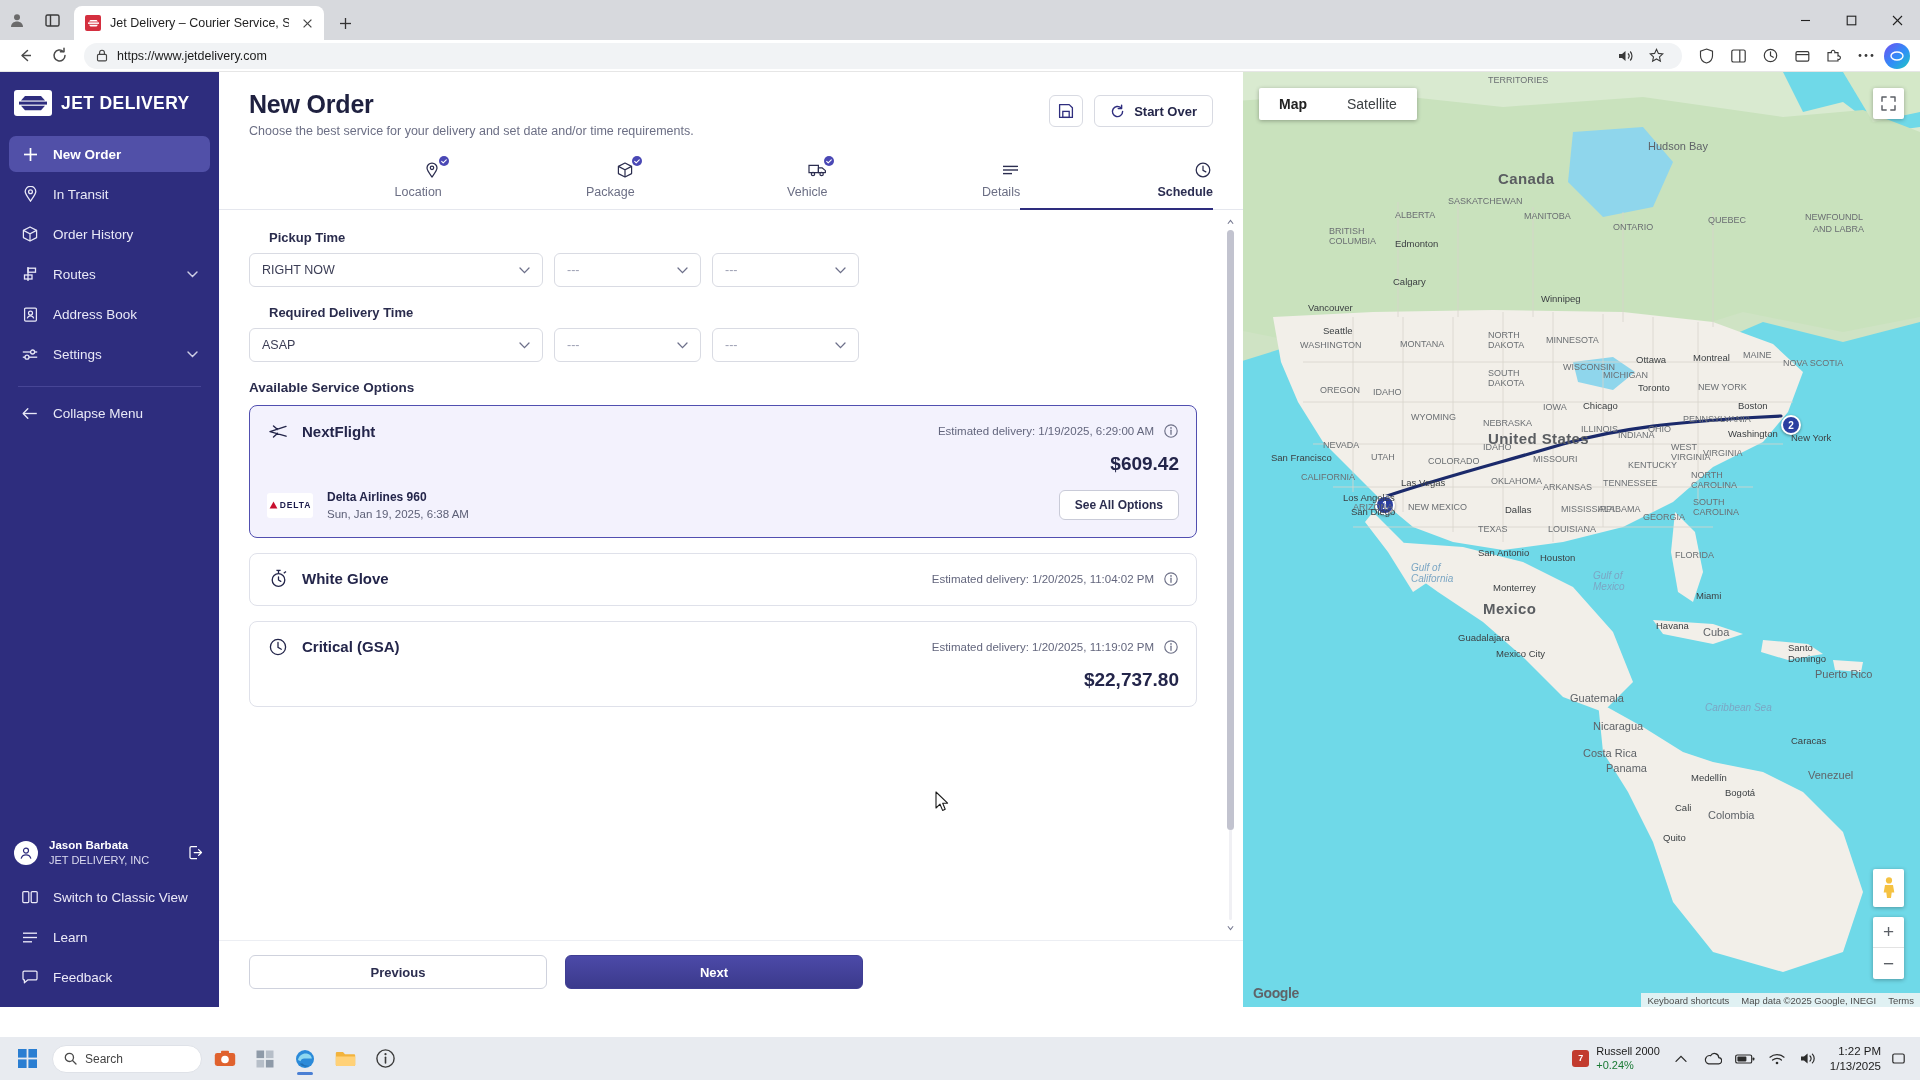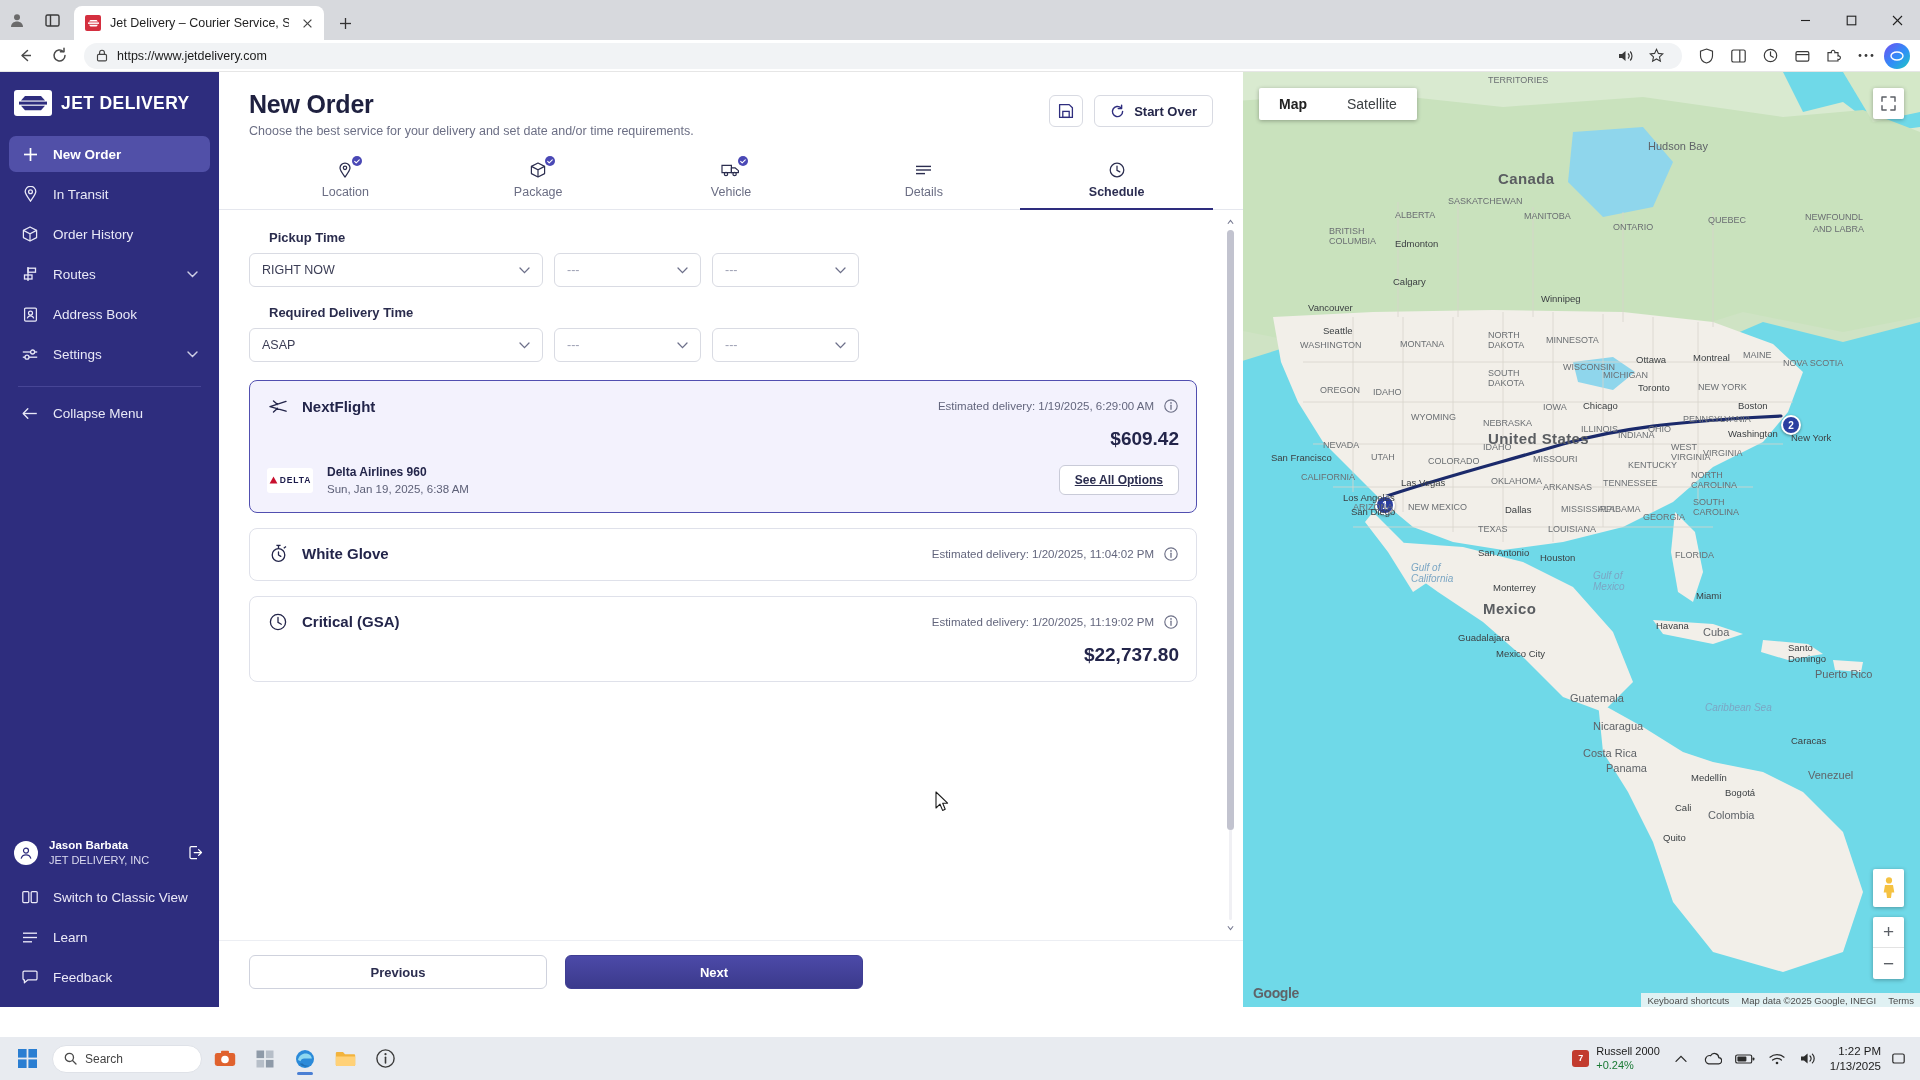--- a/index.html
+++ b/index.html
@@ -118,21 +118,21 @@
     display:flex;align-items:center;justify-content:center;color:#2e2d7e;
   }
   .start-over {
     height:32px;border:1px solid #d8dae2;border-radius:6px;background:#fff;
     display:flex;align-items:center;gap:9px;padding:0 15px;
     font-size:13px;color:#24264a;font-weight:bold;
   }
 
   .tabs { display:flex; padding:0 30px; margin-top:13px; border-bottom:1px solid #e5e7ee; }
   .tab-item {
-    flex:1; display:flex; flex-direction:column; align-items:center; gap:5px;
+    flex:1; display:flex; flex-direction:column; align-items:flex-end; gap:5px;
     padding:9px 0 10px 0; position:relative; color:#6b6e84; font-size:12.5px;
   }
   .tab-item.current { color:#2c2e52; font-weight:bold; }
   .tab-item.current::after {
     content:""; position:absolute; left:0; right:0; bottom:-1px; height:2.5px; background:#2e2d7e;
   }
   .tab-ico-wrap { position:relative; width:20px;height:20px;display:flex;align-items:center;justify-content:center;color:#2b2d4f; }
   .tab-check {
     position:absolute; right:-7px; top:-4px; width:10px;height:10px;border-radius:50%;
     background:#4a48b5; display:flex;align-items:center;justify-content:center;
@@ -172,21 +172,21 @@
   .airline-logo {
     width:46px;height:25px;background:#fff;border-radius:3px;
     display:flex;align-items:center;justify-content:center;flex:0 0 auto; gap:2px;
   }
   .airline-logo .dtxt { font-size:8.5px; font-weight:bold; letter-spacing:.9px; color:#1b1b4b; }
   .flight-meta { line-height:1.4; }
   .flight-name { font-size:12px; font-weight:bold; color:#23254a; }
   .flight-time { font-size:11.5px; color:#5d6077; }
   .see-all {
     margin-left:auto; height:30px; border:1px solid #c9cbd8; border-radius:6px; background:#fff;
-    display:flex;align-items:center;padding:0 15px;font-size:12px;color:#2b2d4f;font-weight:bold;text-decoration:underline;
+    display:flex;align-items:center;padding:0 15px;font-size:12px;color:#2b2d4f;font-weight:bold;
   }
 
   .scrollbar {
     position:absolute; right:9px; top:6px; bottom:6px; width:7px;
   }
   .sb-track { position:absolute; left:2px; right:2px; top:14px; bottom:14px; background:#f0f0f4; border-radius:3px; }
   .sb-thumb { position:absolute; left:0; right:0; top:14px; height:600px; background:#c2c3cf; border-radius:4px; }
   .sb-arrow { position:absolute; left:0; right:0; display:flex; align-items:center; justify-content:center; color:#757890; height:12px; }
   .sb-arrow.up { top:0; } .sb-arrow.down { bottom:0; }
 
@@ -717,20 +717,21 @@
             <div class="sel w3">
               <span class="sel-val muted">---</span>
               <span class="sel-chev">
                 <svg width="11" height="7" viewBox="0 0 11 7">
                     <path d="M1 1 L5.5 5.6 L10 1" fill="none" stroke="#6d708a" stroke-width="1.3" stroke-linecap="round"></path>
                   </svg>
               </span>
             </div>
           </div>
 
+          <div class="section-label">Available Service Options</div>
 
           <div class="svc-card selected">
             <div class="svc-head">
               <span class="svc-ico">
                 <svg width="20" height="18" viewBox="0 0 20 18">
                     <path d="M2 9.6 L18 4.4 M5.5 4 L9.6 7.5 M5.5 15 L9.6 11.2 M2 9.6 L18 14.2" fill="none" stroke="#23254a" stroke-width="1.4" stroke-linecap="round" stroke-linejoin="round"></path>
                   </svg>
               </span>
               <span class="svc-name">NextFlight</span>
               <span class="svc-eta">Estimated delivery: 1/19/2025, 6:29:00 AM</span>

